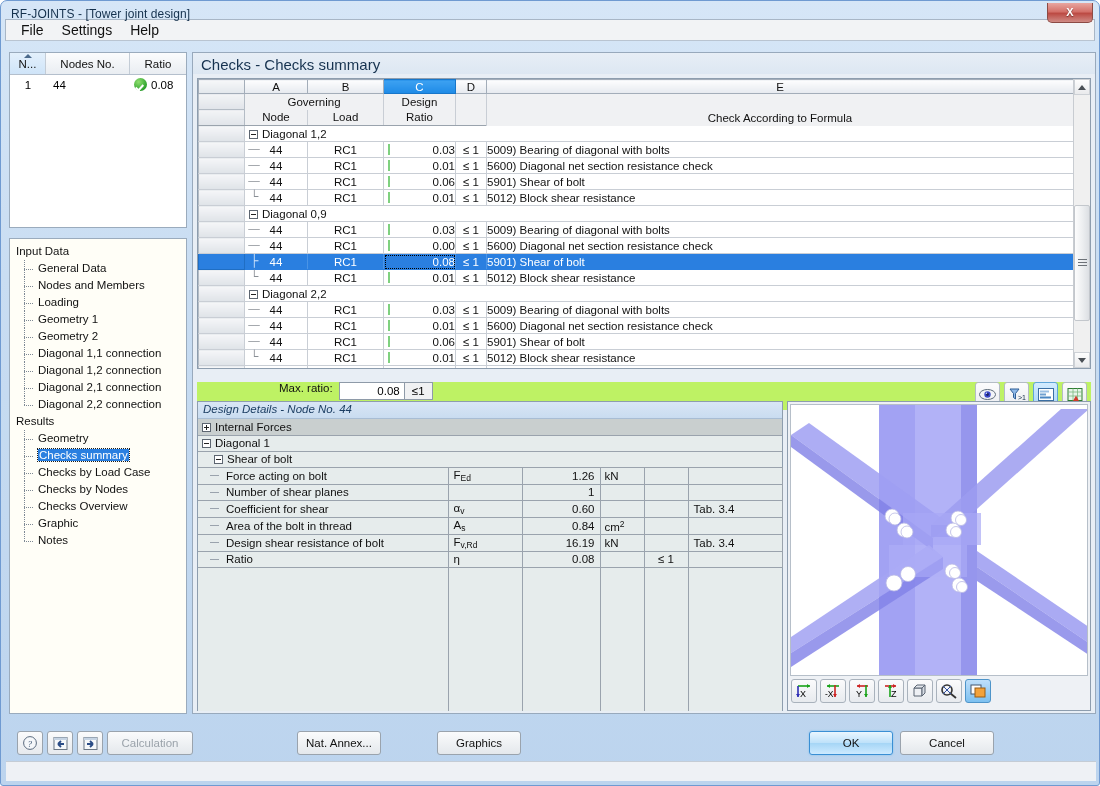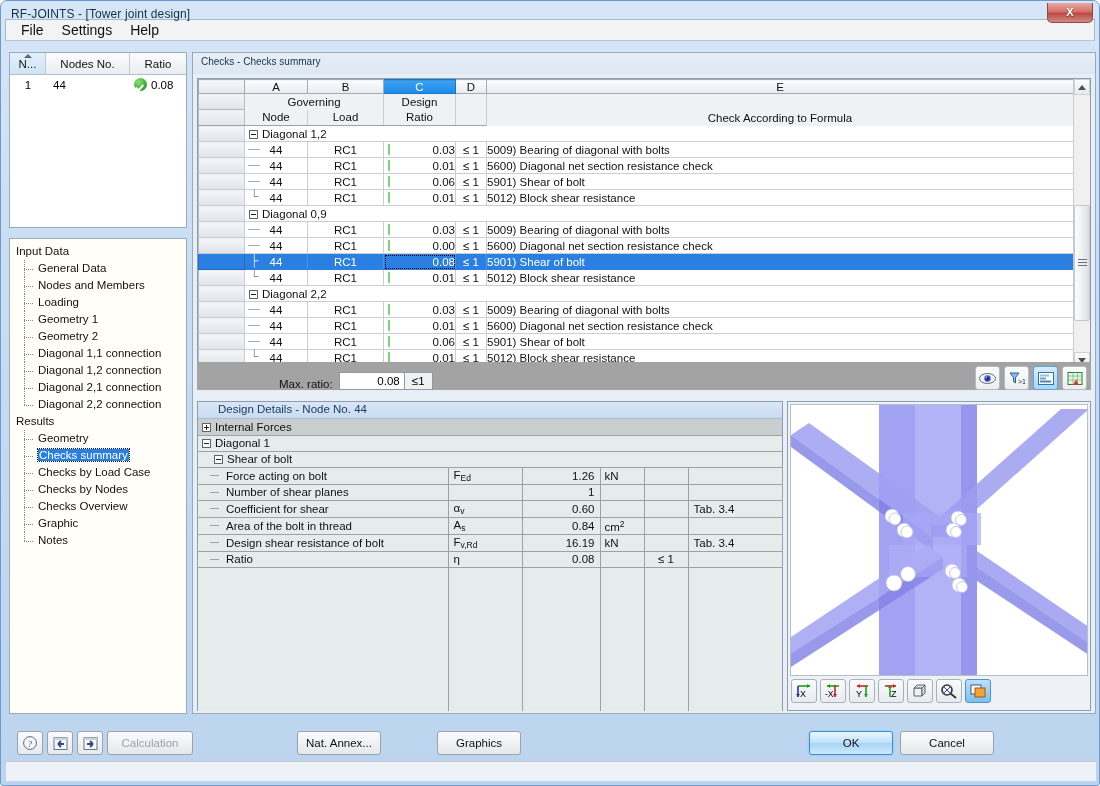--- a/index.html
+++ b/index.html
@@ -165,21 +165,21 @@
   
   #main-panel {
     position: absolute; left: 186px; top: 0;
     width: 904px; height: 662px;
     background: #e8eef5;
     border: 1px solid #98a9bc;
   }
   #main-title {
     height: 21px;
     padding: 3px 0 0 8px;
-    font-size: 10px;
+    font-size: 15px;
     color: #16324f;
     background: linear-gradient(to bottom,#e7eef6,#dde7f2);
   }
 
   
   #results-wrap {
     position: absolute; left: 4px; top: 25px;
     width: 894px; height: 291px;
     background: #fff;
     border: 1px solid #8d9dae;
@@ -316,24 +316,24 @@
   .vscroll .thumb::after {
     content: "";
     position: absolute; left: 50%; top: 50%;
     margin-left: -4px; margin-top: -4px;
     width: 9px; height: 8px;
     background: repeating-linear-gradient(to bottom,#6d7278 0 1px, transparent 1px 3px);
   }
 
   
   #maxratio-bar {
-    position: absolute; left: 4px; top: 309px;
+    position: absolute; left: 4px; top: 329px;
     width: 894px; height: 28px;
-    background: #a3a3a3;
-    display: flex; align-items: flex-end;
+    background: #bef264;
+    display: flex; align-items: flex-start;
   }
   #maxratio-label { margin-left: 82px; font-size: 11.5px; color: #111; }
   .mr-box {
     margin-left: 6px;
     width: 66px; height: 18px;
     border: 1px solid #8e9aa8;
     background: #fff;
     text-align: right; padding-right: 4px;
     line-height: 16px; font-size: 11.5px;
   }
@@ -359,21 +359,22 @@
     position: absolute; left: 4px; top: 348px;
     width: 586px; height: 310px;
     background: #e6ecec;
     border: 1px solid #8d9dae;
   }
   #dd-header {
     height: 17px;
     background: linear-gradient(to bottom,#d9e6f5,#c9dcf0);
     border-bottom: 1px solid #a8bdd4;
     font-size: 11.5px; color: #1c3e63;
-    padding: 1px 0 0 20px;
+    padding: 1px 0 0 5px;
+    font-style: italic;
   }
   table.dd { border-collapse: collapse; table-layout: fixed; width: 584px; font-size: 11.5px; }
   table.dd td { height: 16px; border-bottom: 1px solid #9aa3ad; border-right: 1px solid #9aa3ad; color:#111; }
   tr.dd-group td {
     background: #c9cfcf;
     border-right: none;
     padding-left: 4px;
   }
   tr.dd-sub td {
     background: #e6ecec;

